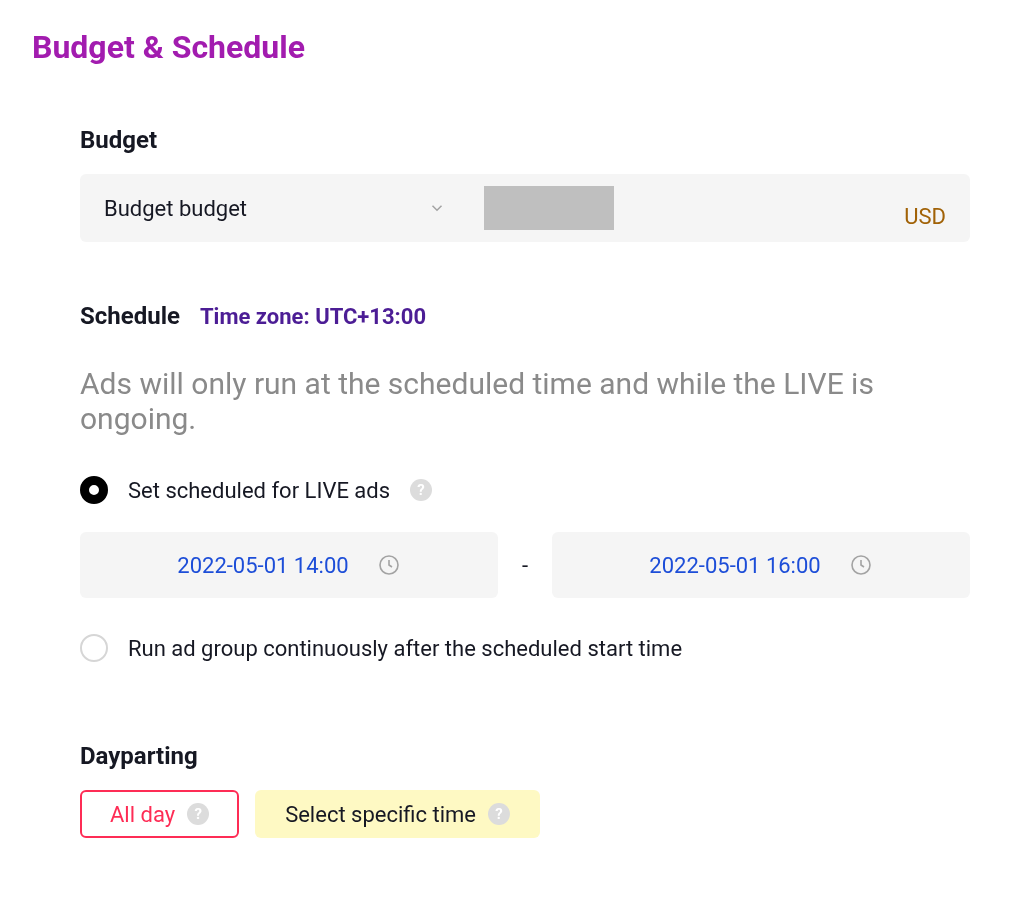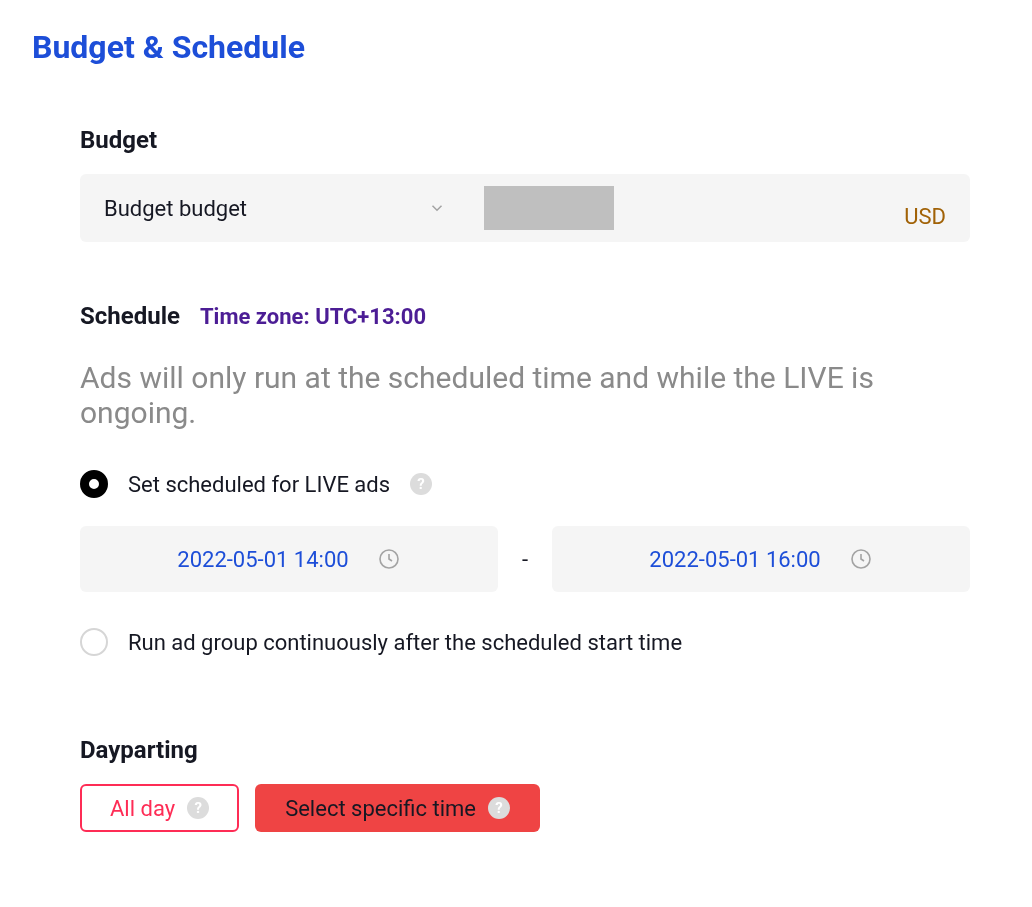--- a/index.html
+++ b/index.html
@@ -14,21 +14,21 @@
       width: 1032px;
       height: 907px;
       padding: 0;
     }
     .container {
       padding: 28px 32px;
     }
     .page-title {
       font-size: 32px;
       font-weight: 700;
-      color: #1d4ed8;
+      color: #a21caf;
       margin-bottom: 60px;
     }
     .section {
       padding-left: 48px;
       padding-right: 30px;
     }
     .section-title {
       font-size: 24px;
       font-weight: 700;
       color: #161823;
@@ -189,21 +189,21 @@
       border-radius: 6px;
       font-size: 22px;
       cursor: pointer;
     }
     .tab.active {
       border: 2px solid #fe2c55;
       color: #fe2c55;
       background: #ffffff;
     }
     .tab.inactive {
-      background: #ef4444;
+      background: #fef9c3;
       color: #161823;
       border: 2px solid transparent;
     }
   </style>
 </head>
 <body>
 
 <div class="container">
   <h1 class="page-title">Budget &amp; Schedule</h1>
 
@@ -217,21 +217,21 @@
             <polyline points="6 9 12 15 18 9"></polyline>
           </svg>
       </div>
       <div class="budget-input-wrap">
         <input class="budget-input" type="text" value="" style="">
       </div>
       <span class="currency">USD</span>
     </div>
 
     <div class="schedule-header">
-      <span class="section-title" style="margin-bottom:12px">Schedule</span>
+      <span class="section-title" style="margin-bottom:18px">Schedule</span>
       <span class="timezone">Time zone: UTC+13:00</span>
     </div>
 
     <div class="help-text">Ads will only run at the scheduled time and while the LIVE is ongoing.</div>
 
     <div class="radio-row">
       <span class="radio selected"></span>
       <span class="radio-label">Set scheduled for LIVE ads</span>
       <span class="help-icon">?</span>
     </div>

